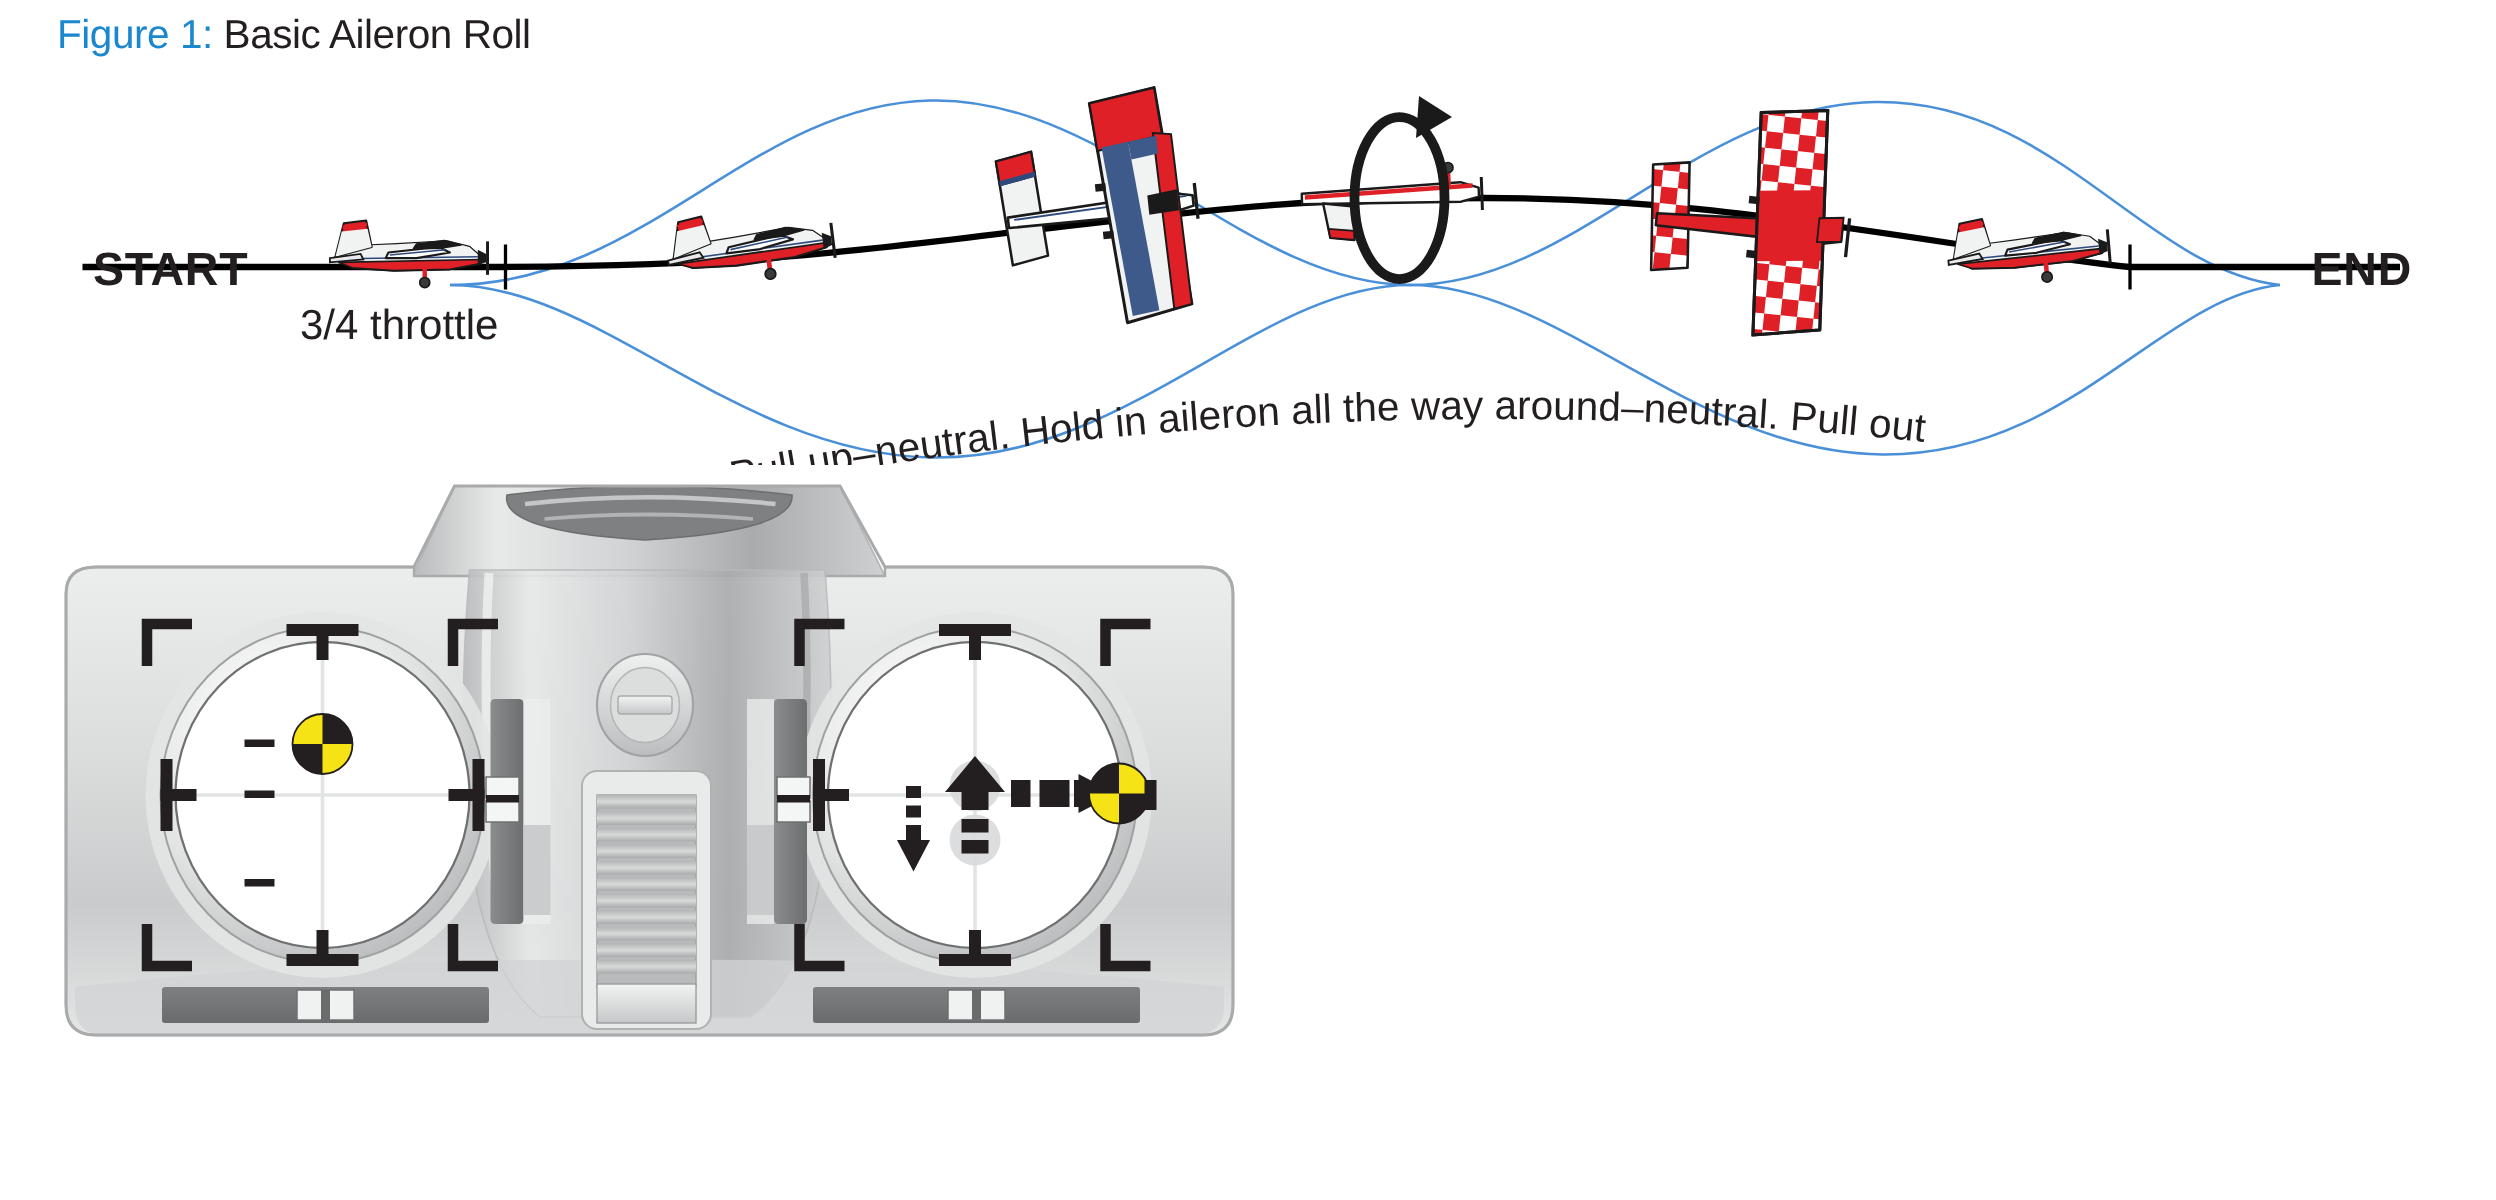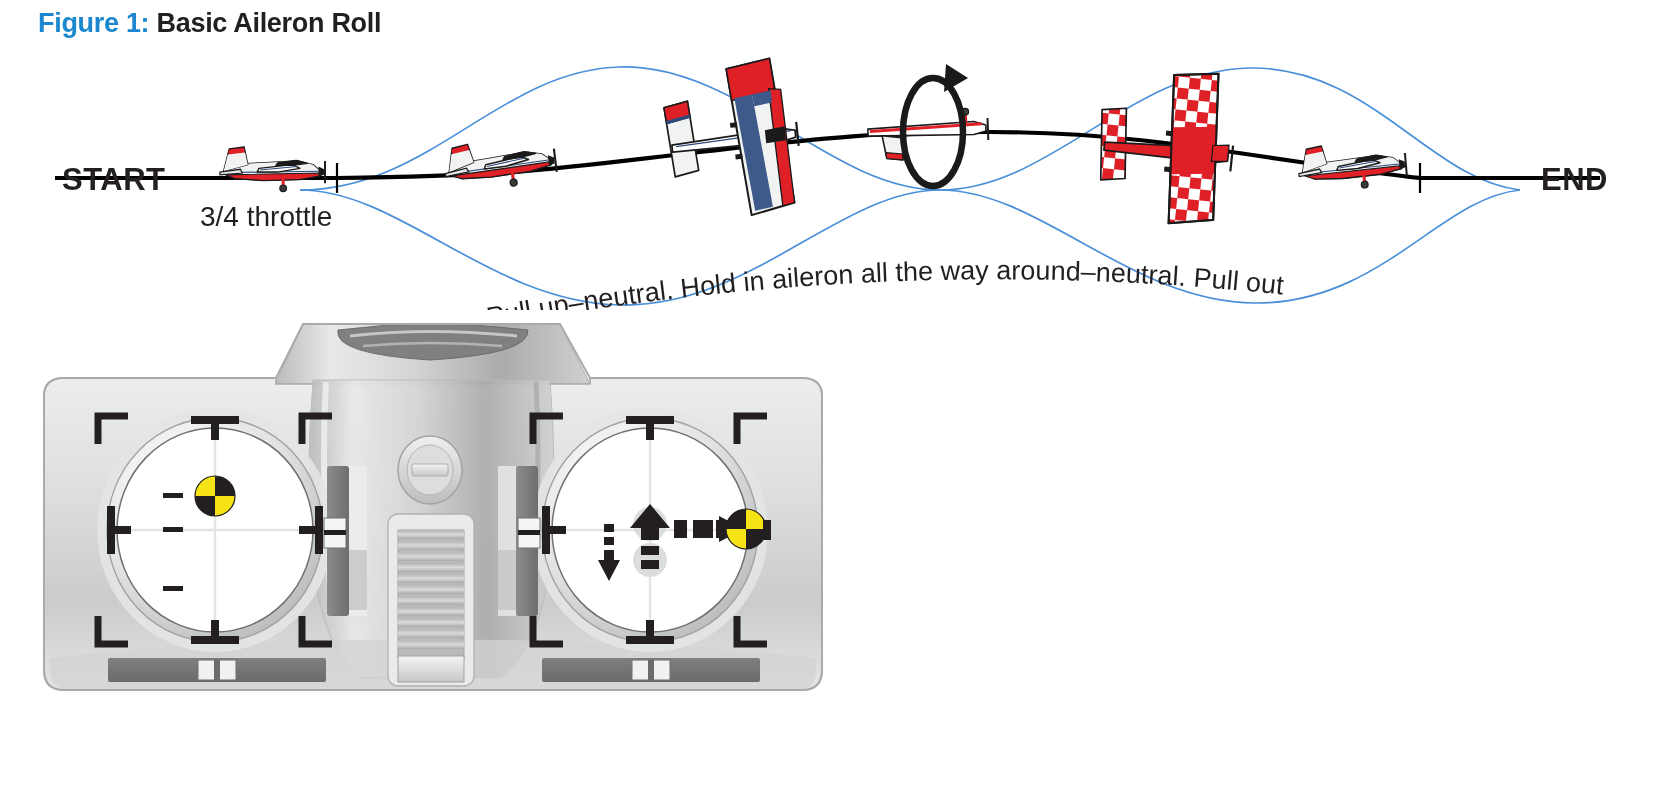--- a/index.html
+++ b/index.html
@@ -1,20 +1,20 @@
 <!DOCTYPE html>
 <html><head>
 <meta charset="utf-8">
 <title>Figure 1: Basic Aileron Roll</title>
 <style>
   html,body{margin:0;padding:0;background:#ffffff;}
   body{width:1664px;height:800px;position:relative;overflow:hidden;
        font-family:"Liberation Sans", sans-serif;color:#231f20;}
   #figure-root{position:absolute;left:0;top:0;width:1664px;height:800px;}
-  .hdr{position:absolute;left:38px;top:8px;font-size:27px;font-weight:bold;letter-spacing:-0.3px;white-space:nowrap;}
+  .hdr{position:absolute;left:38px;top:8px;font-size:27px;font-weight:normal;letter-spacing:-0.3px;white-space:nowrap;}
   .hdr .fignum{color:#1b87ce;}
   .hdr .figttl{color:#231f20;}
   svg{display:block;}
   .abs{position:absolute;}
   text{font-family:"Liberation Sans", sans-serif;}
 </style>
 </head>
 <body>
 
 <div id="figure-root">

